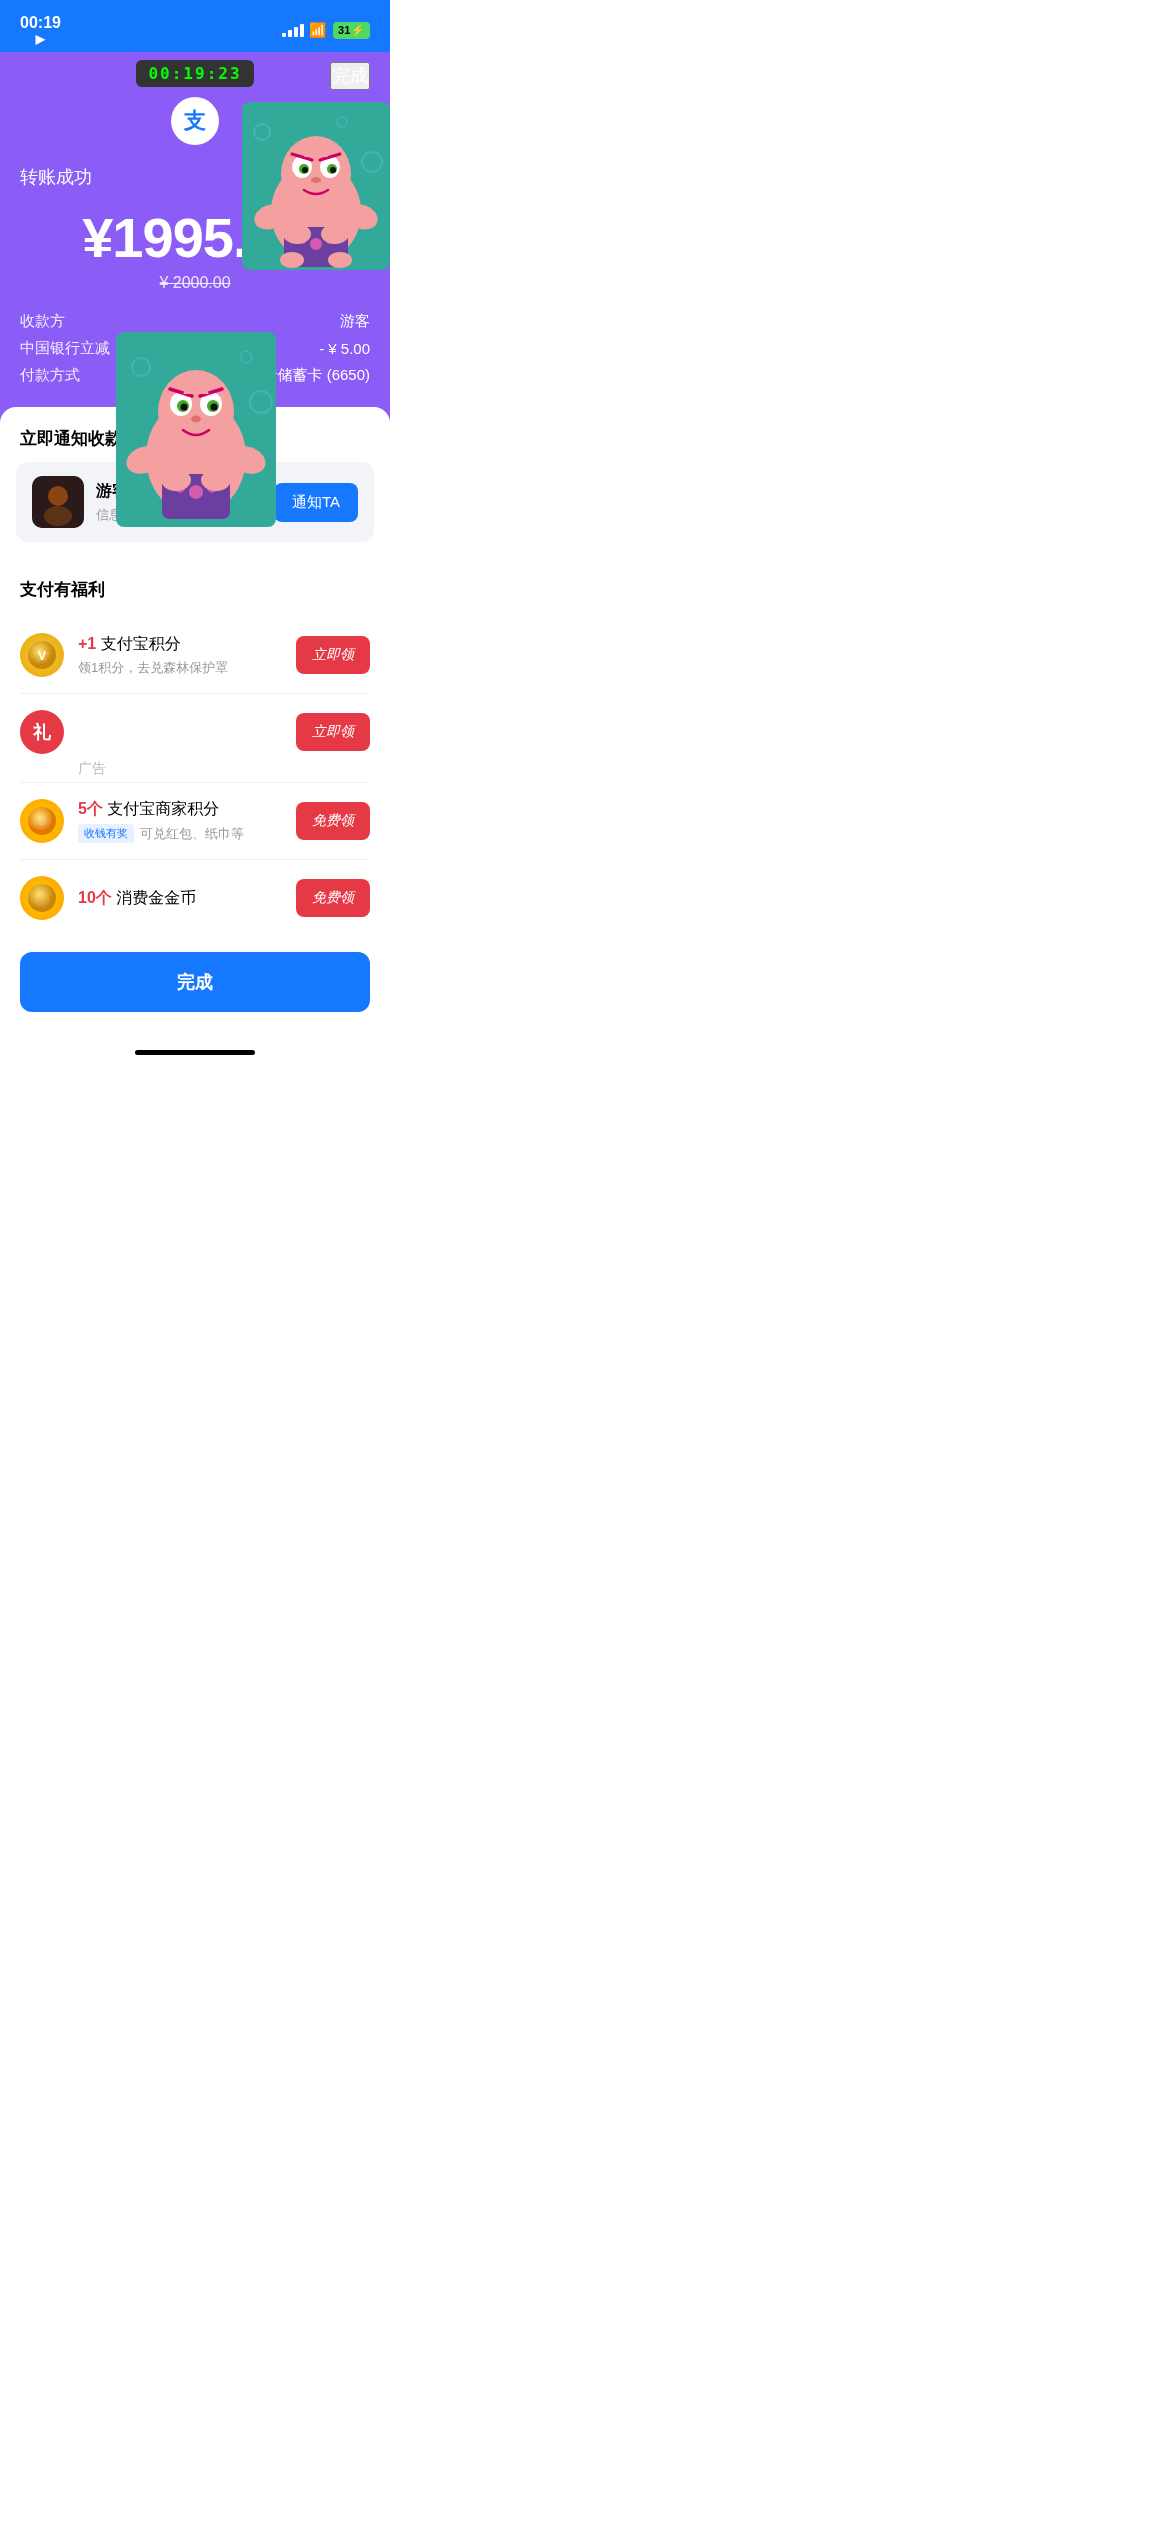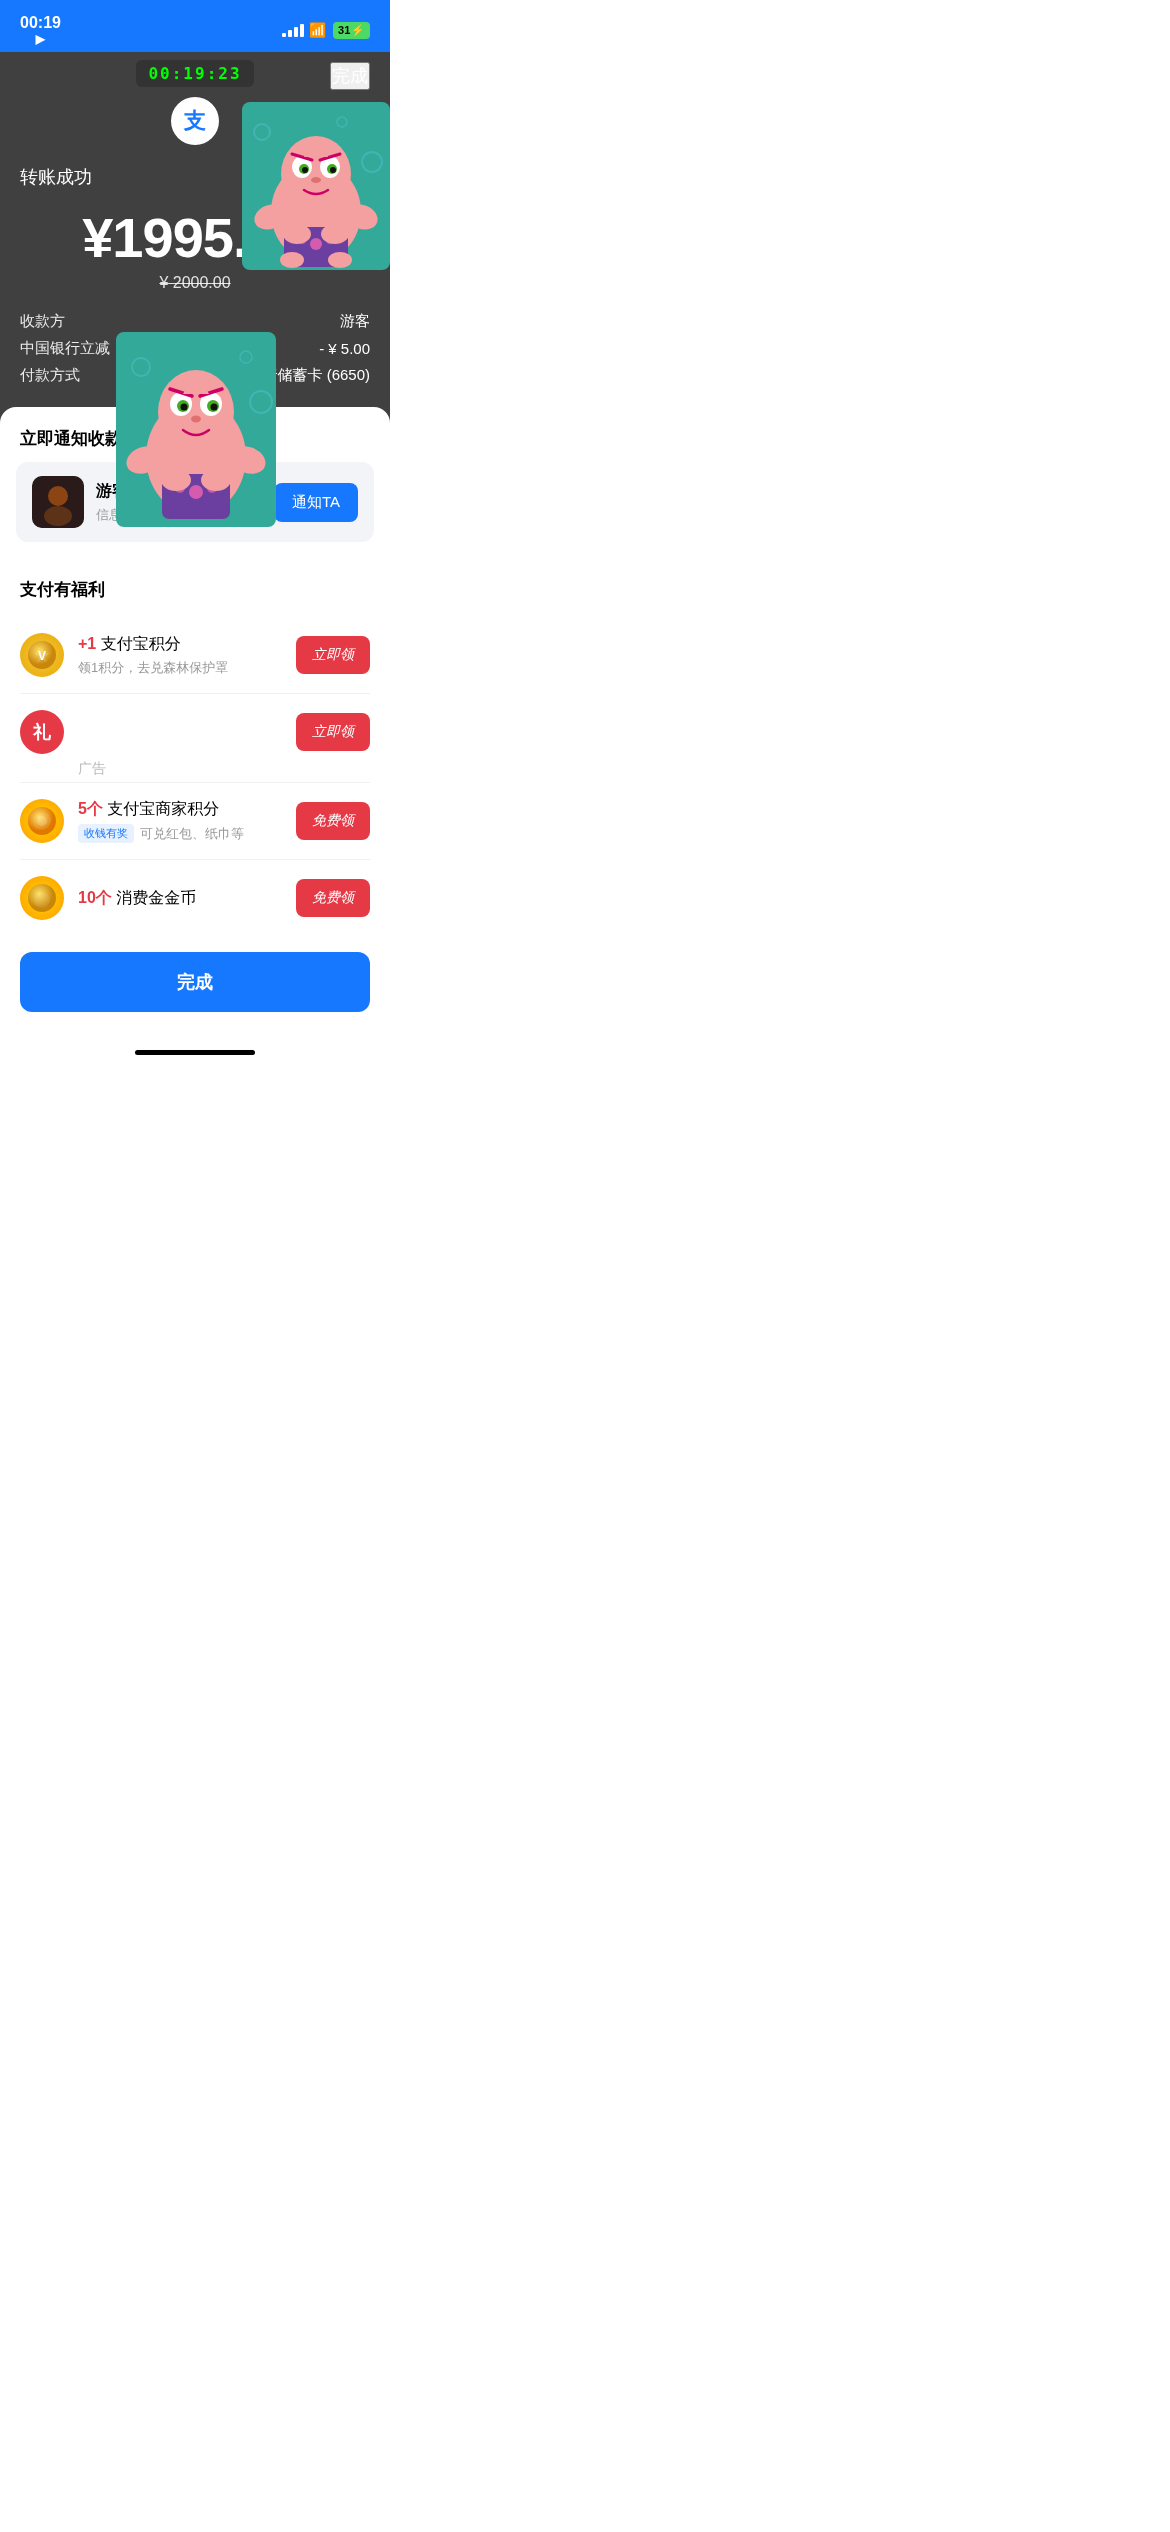--- a/index.html
+++ b/index.html
@@ -55,21 +55,21 @@
       font-weight: 700;
       padding: 2px 5px;
       border-radius: 4px;
       display: flex;
       align-items: center;
       gap: 1px;
     }
 
     
     .header {
-      background: #404040;
+      background: #8b5cf6;
       padding: 8px 20px 30px;
       position: relative;
       overflow: hidden;
     }
     .timer-badge {
       background: #333;
       color: #0f0;
       font-size: 16px;
       font-weight: 700;
       padding: 4px 12px;

